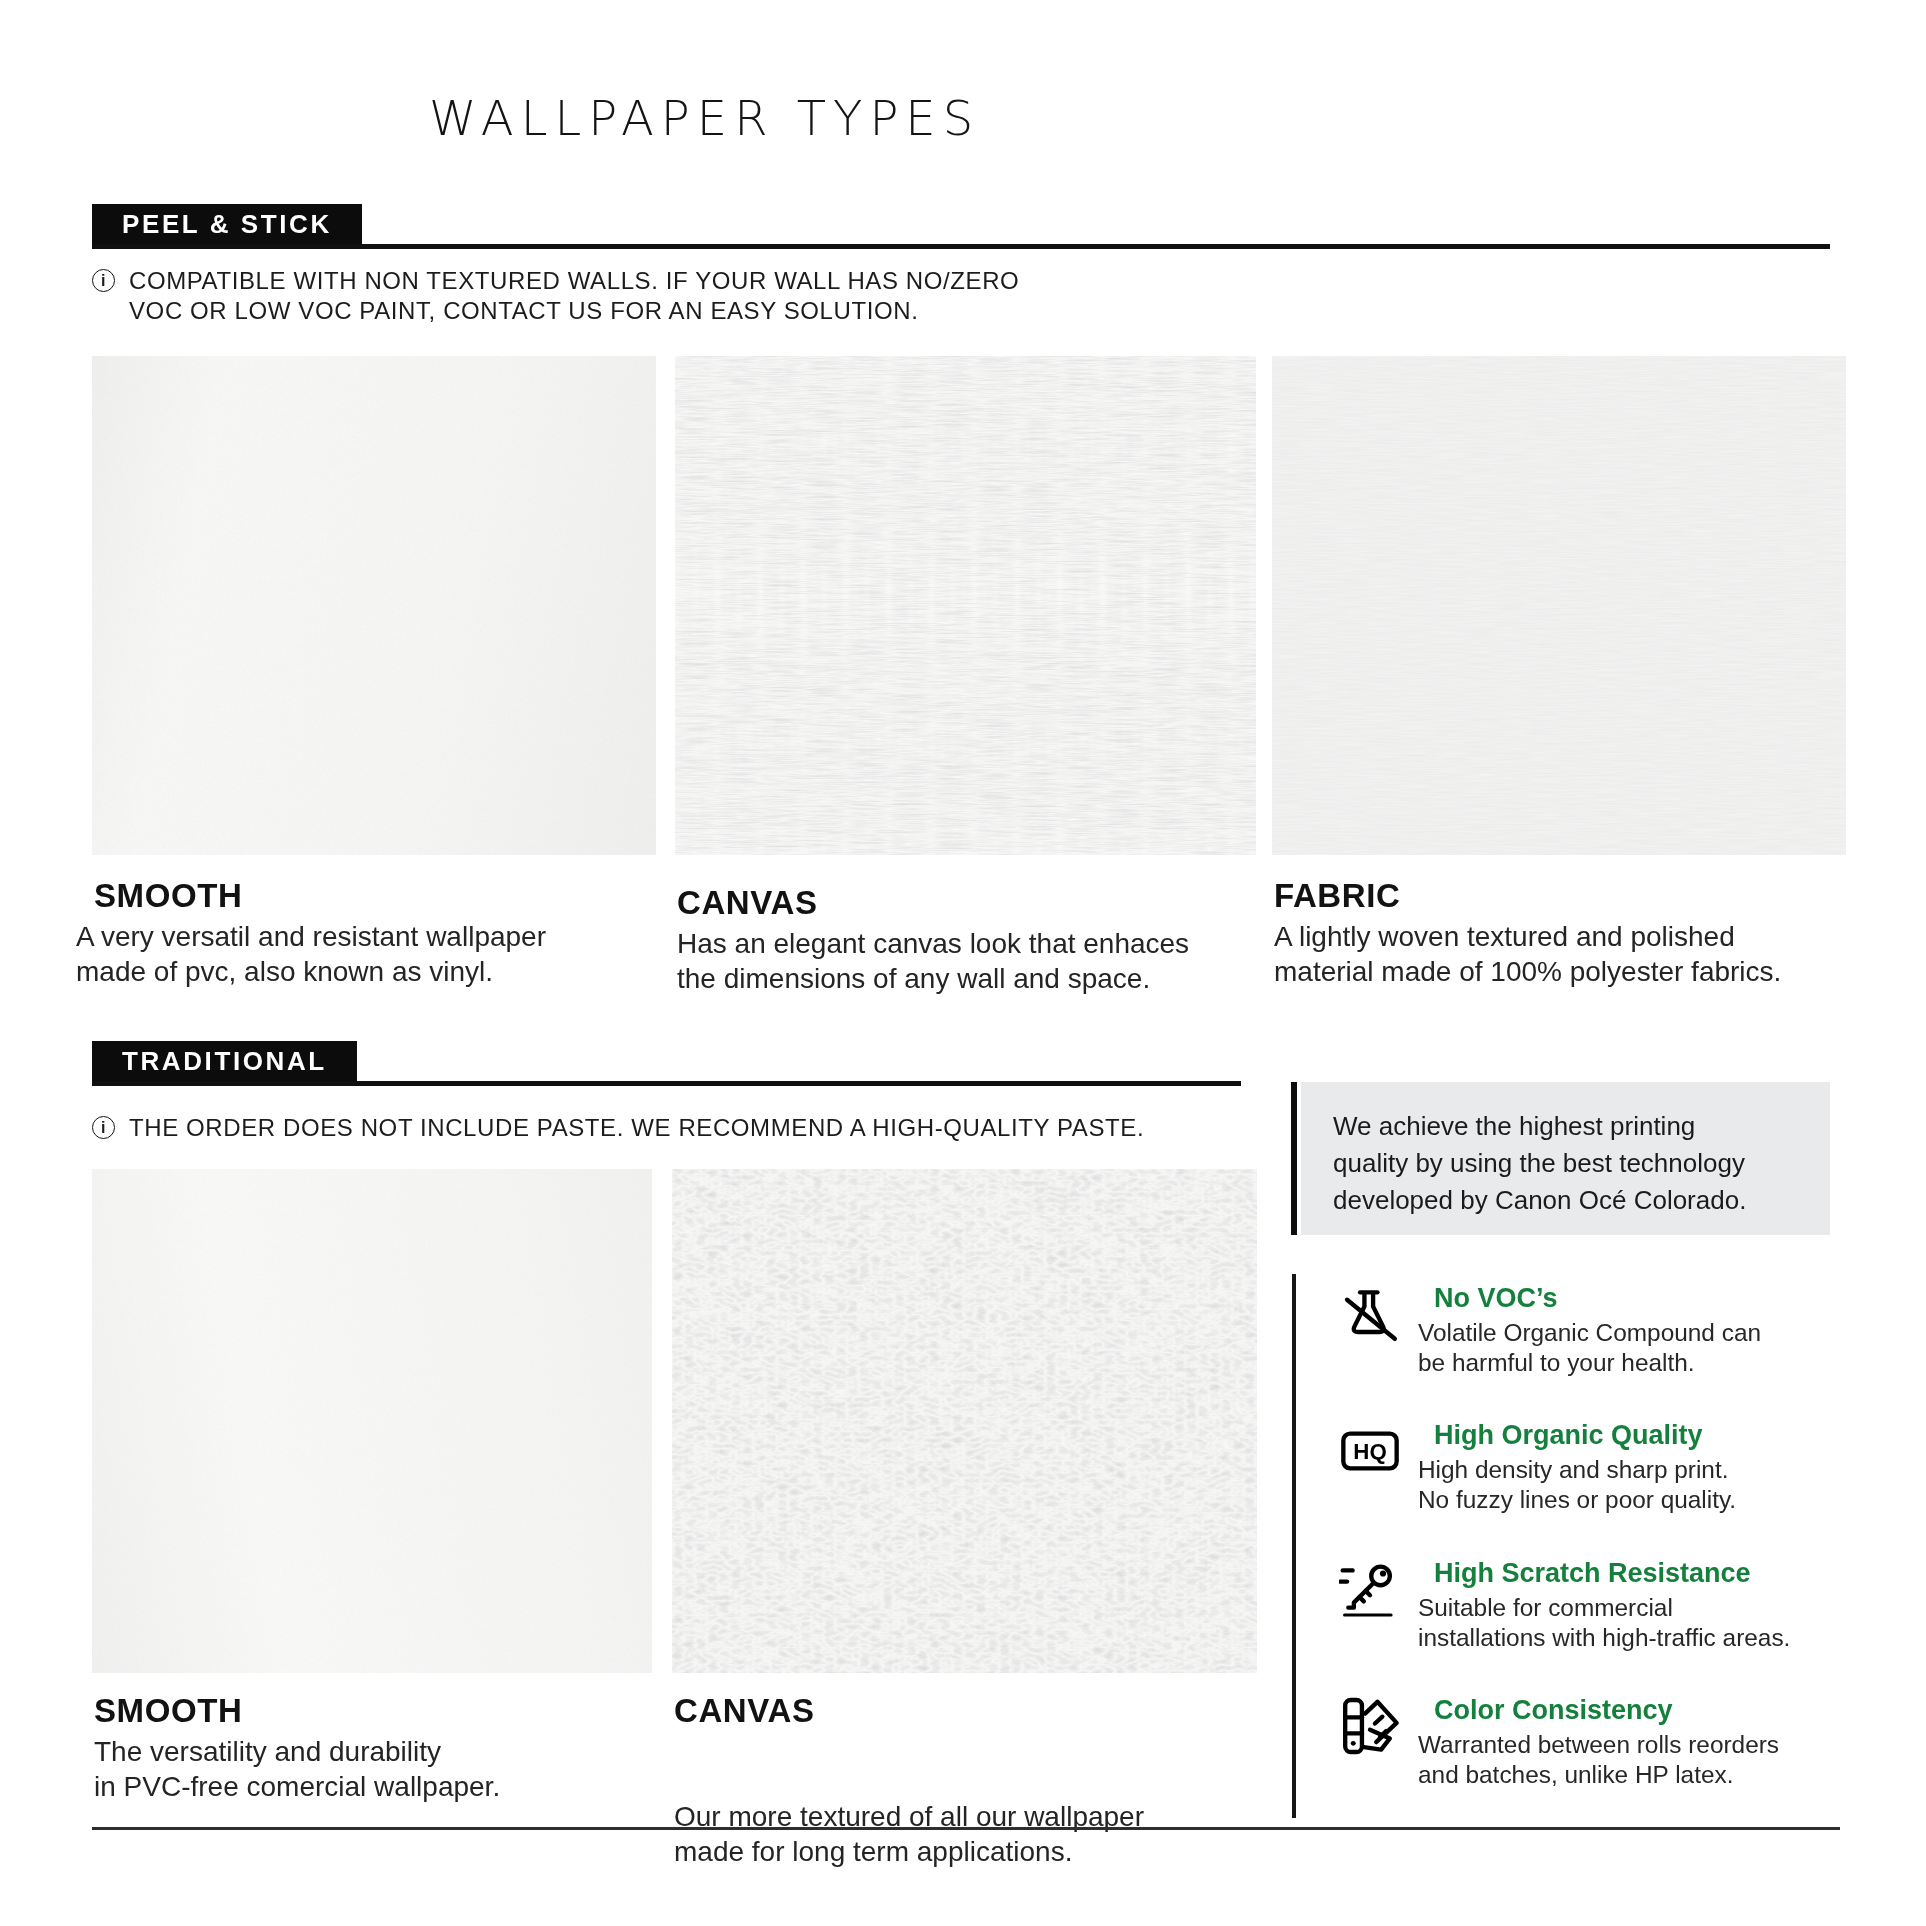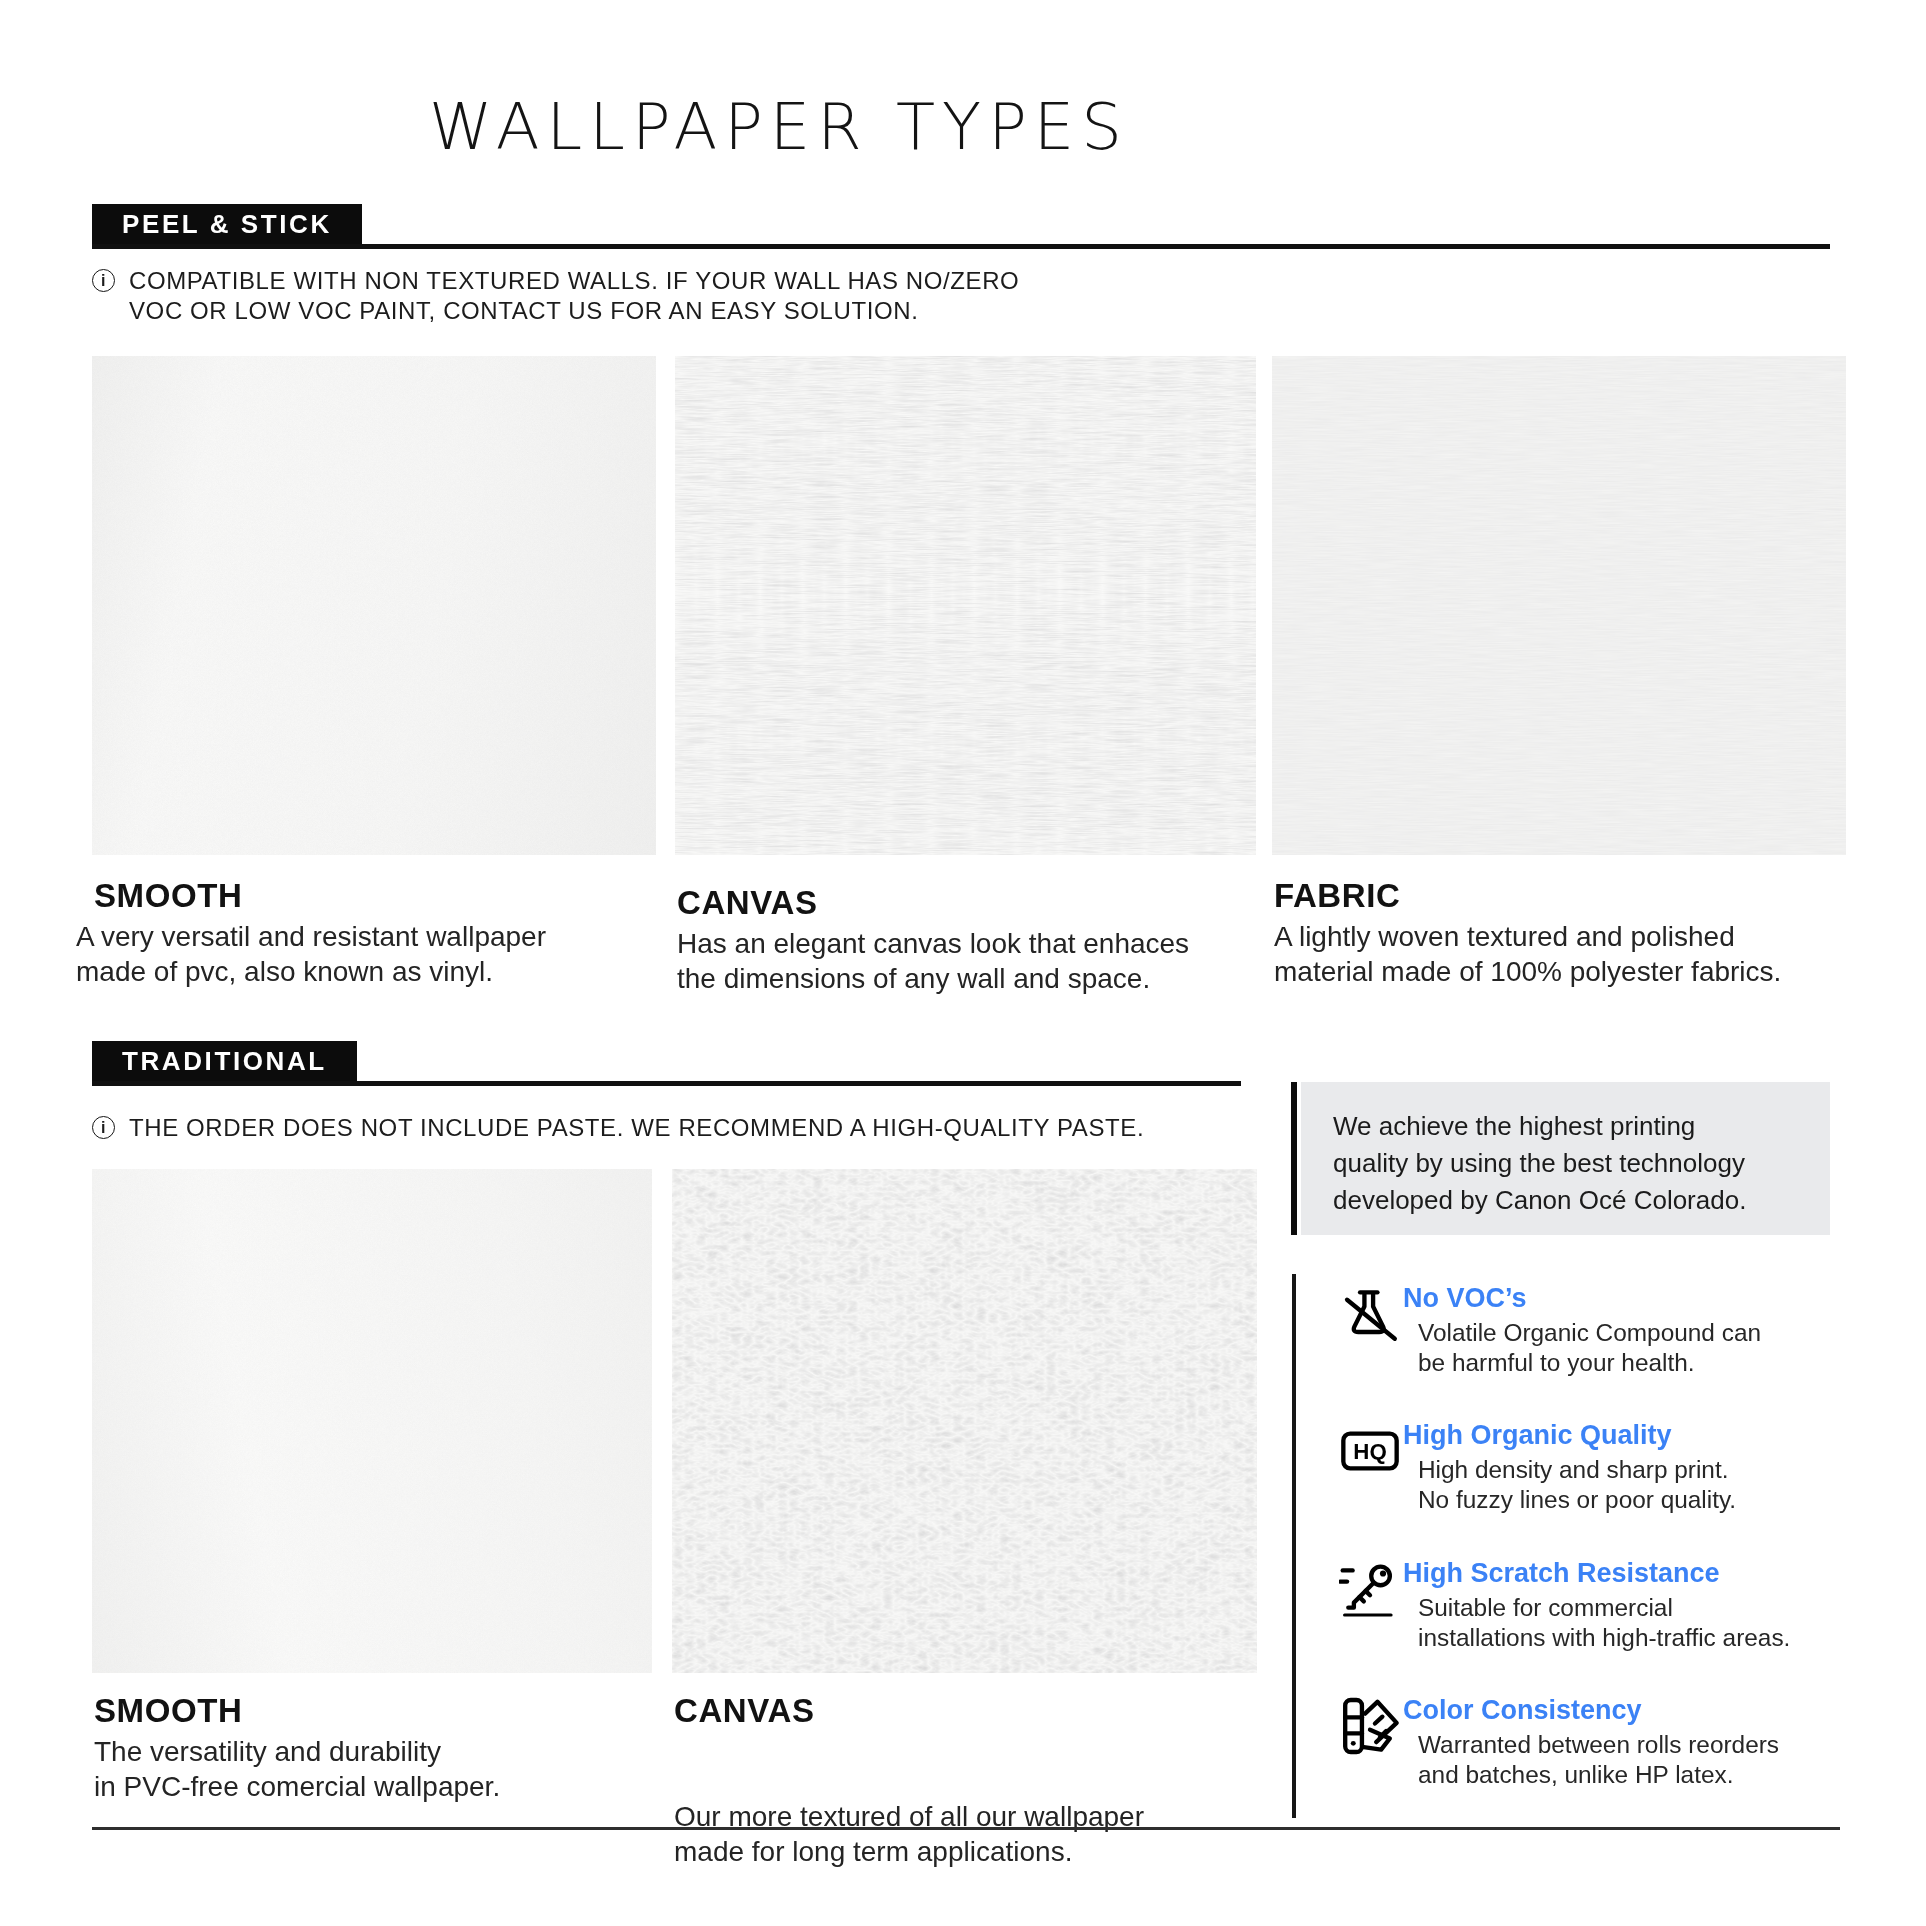--- a/index.html
+++ b/index.html
@@ -1,20 +1,20 @@
 <!DOCTYPE html>
 <html style="font-size:10.3px"><head>
 <meta charset="utf-8">
 <style>
   html,body{margin:0;padding:0;background:#ffffff;}
   .page{position:relative;width:1926px;height:1926px;background:#ffffff;overflow:hidden;
         font-family:"Liberation Sans",sans-serif;color:#1a1a1a;}
 
   .title{position:absolute;left:429px;top:90px;font-family:"DejaVu Sans",sans-serif;
-         font-weight:200;font-size:64px;letter-spacing:7px;color:#141414;white-space:nowrap;}
+         font-weight:200;font-size:48px;letter-spacing:7px;color:#141414;white-space:nowrap;}
 
   .badge{position:absolute;background:#0c0c0c;color:#ffffff;display:flex;align-items:center;
          font-weight:600;font-size:26px;letter-spacing:2.6px;padding:0 30px;white-space:nowrap;}
   #badge-peel{left:92px;top:204px;height:41px;}
   #badge-trad{left:92px;top:1041px;height:41px;}
 
   .rule{position:absolute;background:#101010;}
   #rule-peel{left:92px;top:244px;width:1738px;height:4.5px;}
   #rule-trad{left:92px;top:1081px;width:1149px;height:4.5px;}
   #rule-bottom{left:92px;top:1827px;width:1748px;height:2.6px;background:#2e2e2e;}
@@ -58,21 +58,21 @@
   #quality-box{position:absolute;left:1301px;top:1082px;width:529px;height:153px;background:#e9eaec;}
   #quality-box .q-text{padding:26px 0 0 32px;font-size:26px;line-height:37px;color:#1b1b1b;font-weight:400;}
   #quality-box .q-text span{display:block;white-space:nowrap;}
 
   .feature{position:absolute;left:1339px;width:507px;height:128px;}
   #feat-0{top:1283px;}
   #feat-1{top:1420px;}
   #feat-2{top:1558px;}
   #feat-3{top:1695px;}
   .feature .f-icon{position:absolute;left:0;top:0;width:62px;height:62px;}
-  .feature .f-title{position:absolute;left:64px;top:0;font-size:27px;font-weight:600;color:#3b82f6;white-space:nowrap;}
+  .feature .f-title{position:absolute;left:95px;top:0;font-size:27px;font-weight:600;color:#15803d;white-space:nowrap;}
   .feature .f-desc{position:absolute;left:79px;top:35px;font-size:24.4px;font-weight:300;line-height:29.5px;color:#272727;}
   .feature .f-desc span{display:block;white-space:nowrap;}
 </style>
 </head>
 <body>
 
 <div class="page">
 
   <div class="title">WALLPAPER TYPES</div>
 

